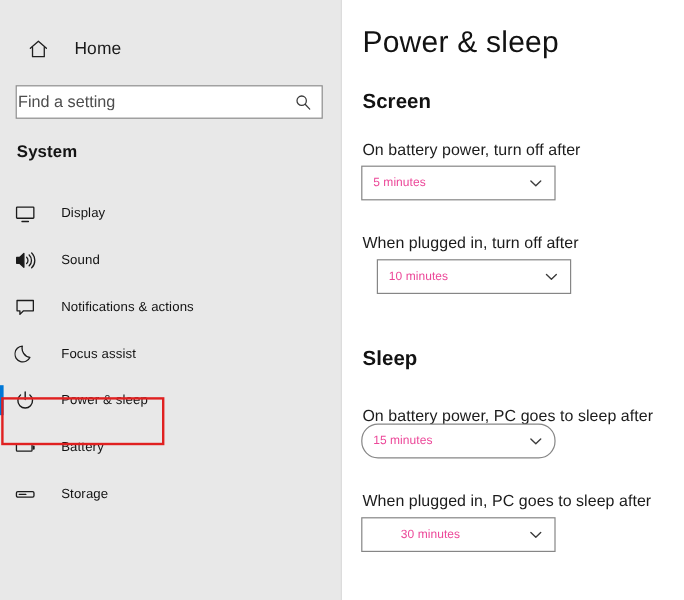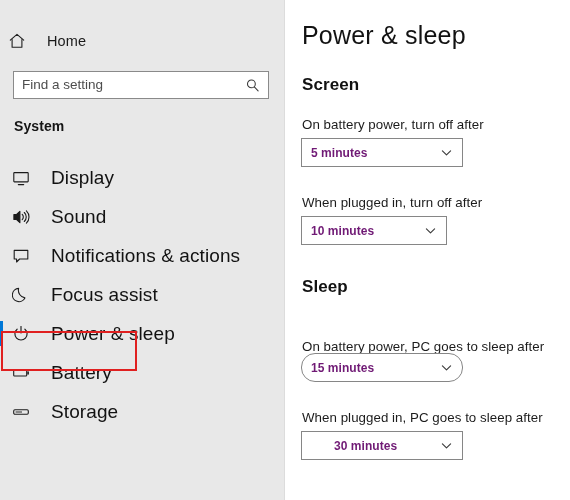--- a/index.html
+++ b/index.html
@@ -35,21 +35,21 @@
   }
 
   .home-row {
     position: absolute;
     left: 0;
     top: 26px;
     width: 285px;
     height: 30px;
     display: flex;
     align-items: center;
-    padding-left: 8px;
+    padding-left: 23px;
     box-sizing: border-box;
     cursor: default;
   }
   .home-icon {
     width: 18px;
     height: 18px;
     display: inline-flex;
     align-items: center;
     justify-content: center;
     color: #1f1f1f;
@@ -74,21 +74,21 @@
     display: flex;
     align-items: center;
   }
   .search-input {
     border: 0;
     outline: 0;
     background: transparent;
     font-family: "Liberation Sans", "DejaVu Sans", sans-serif;
     font-size: 13.5px;
     color: #4a4a4a;
-    padding: 0 0 0 8px;
+    padding: 0 0 0 1px;
     width: 210px;
     height: 26px;
     line-height: 26px;
   }
   .search-input::placeholder {
     color: #4d4d4d;
     opacity: 1;
   }
   .search-icon {
     margin-left: auto;
@@ -140,21 +140,21 @@
     width: 18px;
     height: 18px;
     flex: 0 0 18px;
     display: inline-flex;
     align-items: center;
     justify-content: center;
     color: #1b1b1b;
   }
   .nav-label {
     margin-left: 21px;
-    font-size: 19px;
+    font-size: 11px;
     color: #121212;
     letter-spacing: 0.1px;
     white-space: nowrap;
   }
 
   
   .annot-box {
     position: absolute;
     left: 1px;
     top: 331px;
@@ -189,21 +189,21 @@
   .section-heading {
     position: absolute;
     left: 17px;
     font-size: 17px;
     font-weight: bold;
     color: #121212;
     letter-spacing: 0.1px;
     line-height: 1;
   }
   .section-screen { top: 76px; }
-  .section-sleep  { top: 278px; }
+  .section-sleep  { top: 290px; }
 
   .field-label {
     position: absolute;
     left: 17px;
     font-size: 13.3px;
     color: #1c1c1c;
     letter-spacing: 0.05px;
     line-height: 1;
     white-space: nowrap;
   }
@@ -217,31 +217,30 @@
     left: 16px;
     height: 29px;
     background: #ffffff;
     border: 1px solid #868686;
     box-sizing: border-box;
     display: flex;
     align-items: center;
     cursor: default;
   }
   .cb-1 { top: 138px; width: 162px; }
-  .cb-2 { top: 216px; width: 146px; }
+  .cb-2 { top: 216px; width: 162px; margin-left: 13px; }
   .cb-3 { top: 353px; width: 162px; border-radius: 14px; }
   .cb-4 { top: 431px; width: 162px; padding-left: 23px; }
 
   .combo-value {
-    font-size: 12px;
-    color: #701a75;
+    font-size: 10px;
+    color: #ec4899;
     padding-left: 9px;
     letter-spacing: 0.05px;
     white-space: nowrap;
-    font-weight: bold;
   }
   .chevron-down-icon {
     margin-left: auto;
     margin-right: 9px;
     width: 13px;
     height: 13px;
     display: inline-flex;
     align-items: center;
     justify-content: center;
     color: #3c3c3c;

